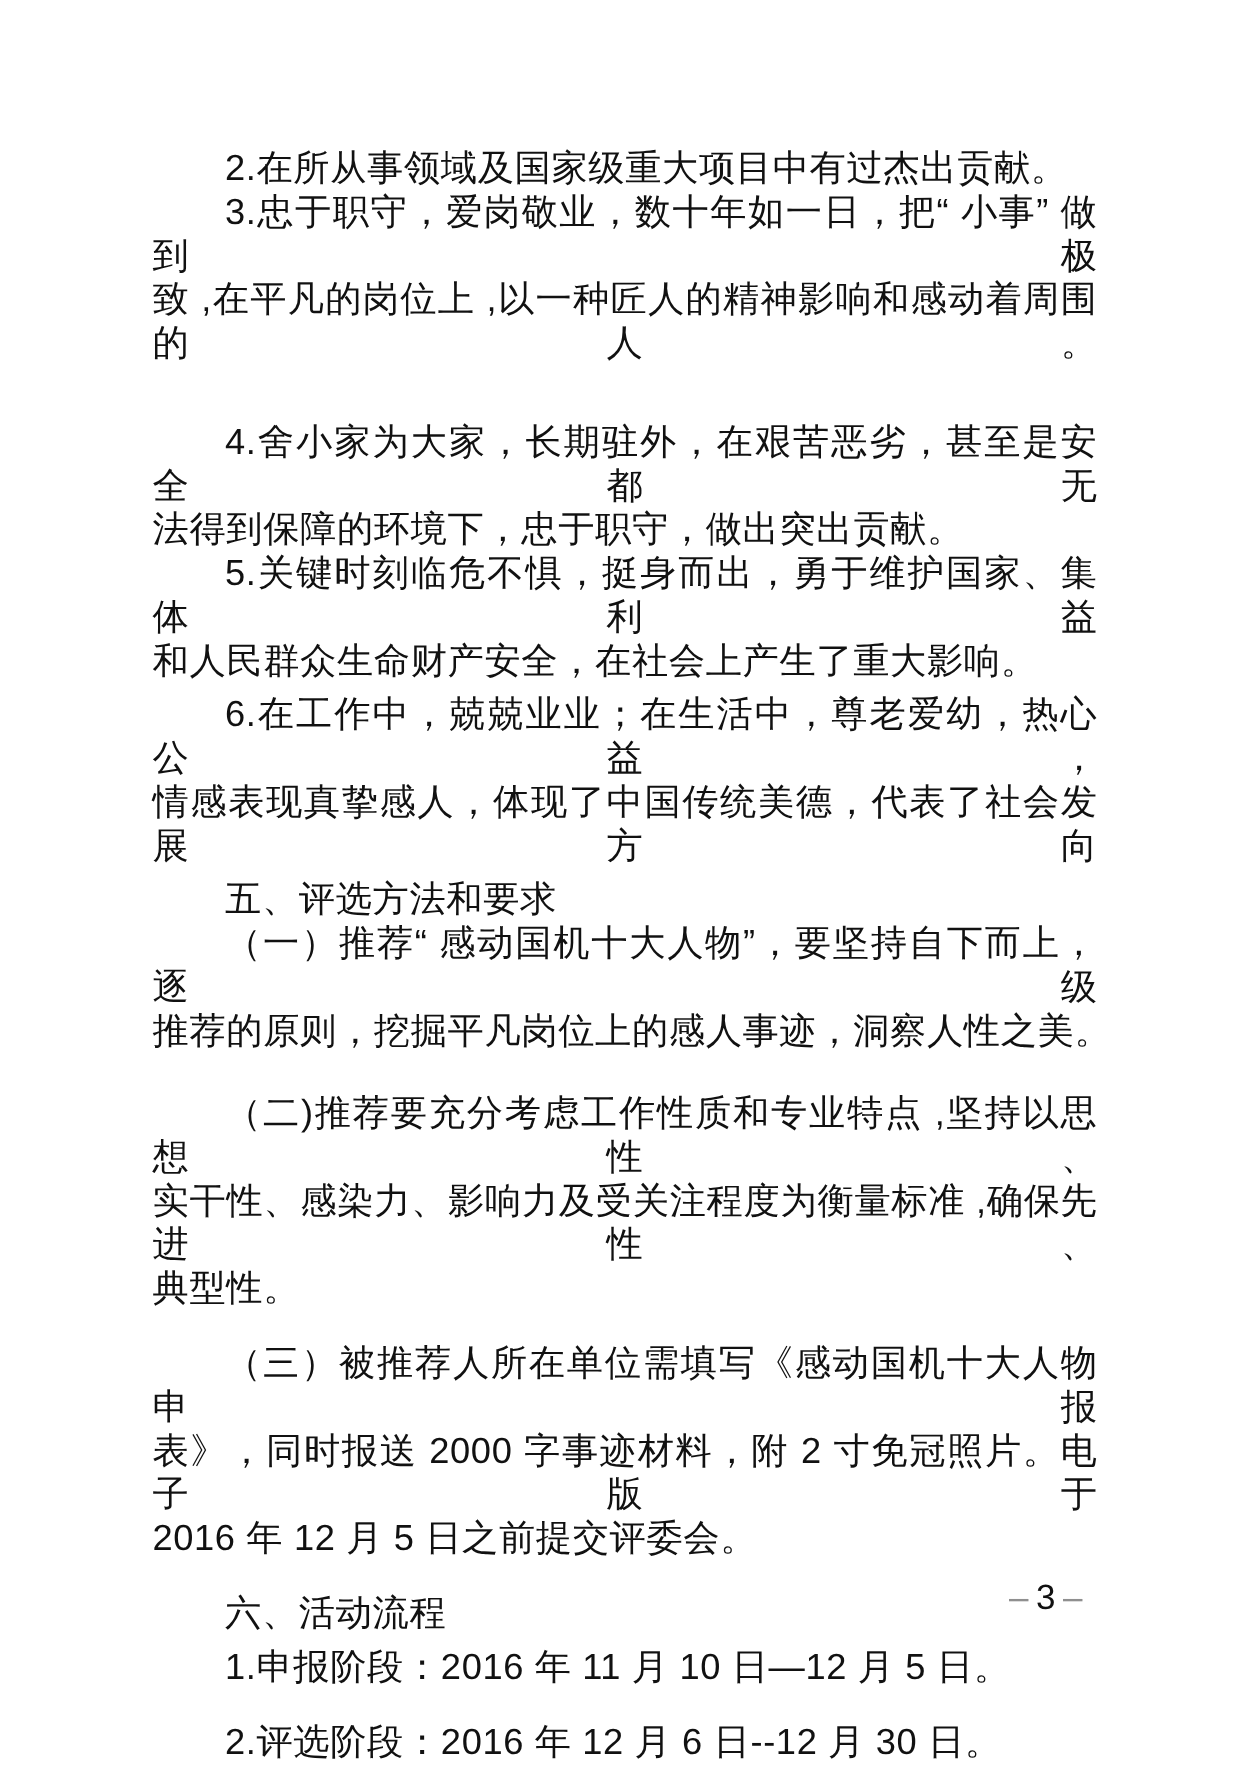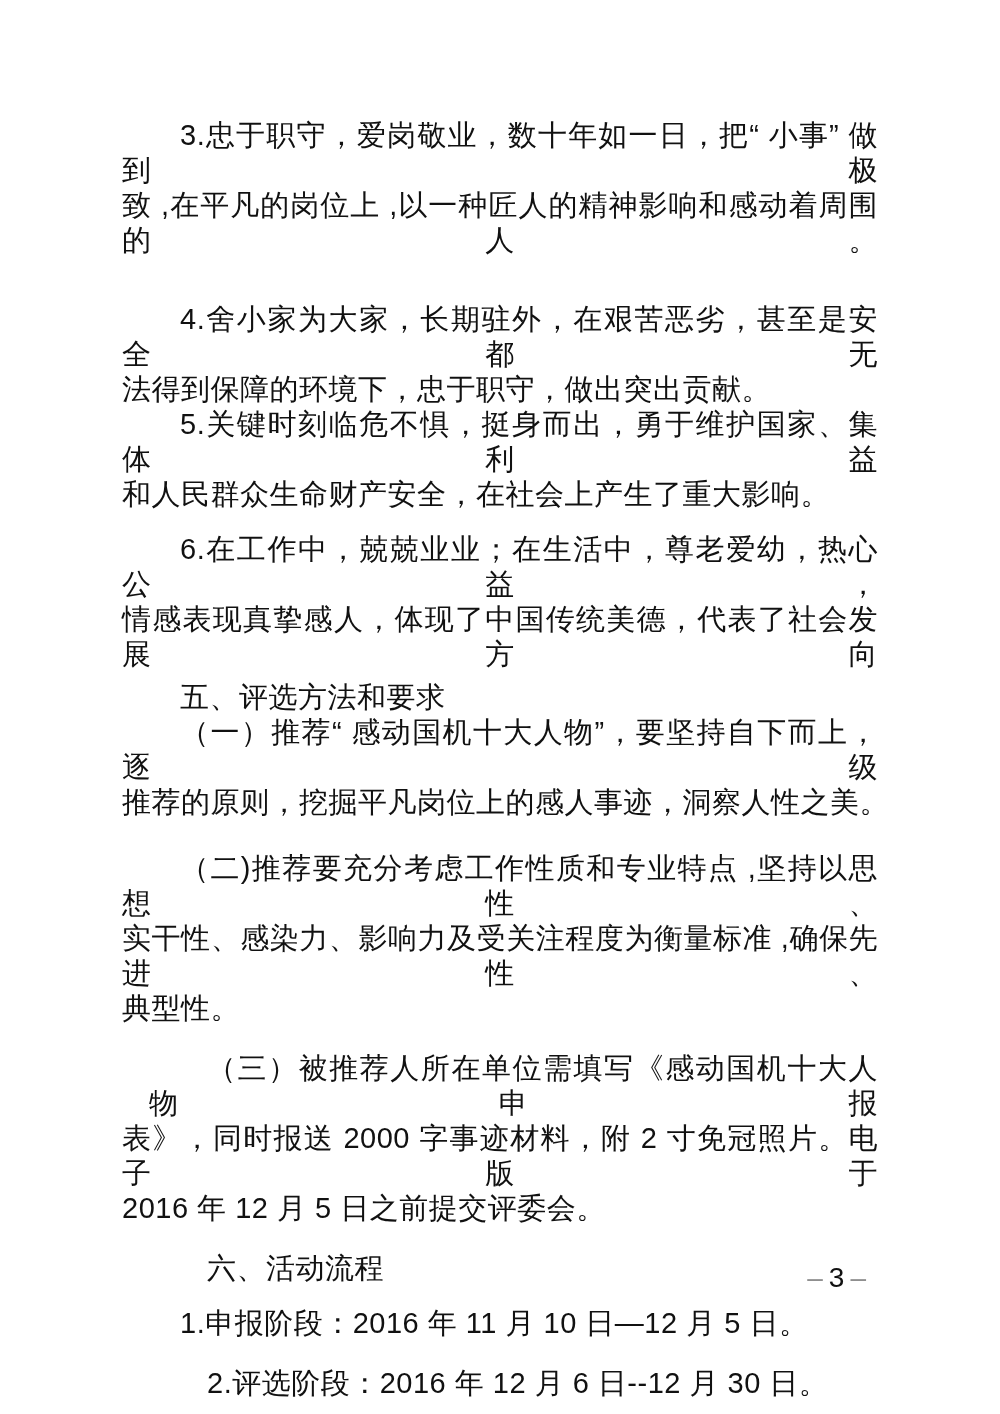--- a/index.html
+++ b/index.html
@@ -31,42 +31,43 @@
     white-space: nowrap;
     overflow: visible;
   }
   .line.fill {
     white-space: normal;
     text-align-last: justify;
   }
   .indent { text-indent: 58px; }
   .gap8  { margin-top: 8px; }
   .gap13 { margin-top: 31px; }
-  .gap20 { margin-top: 20px; }
-  .gap25 { margin-top: 25px; margin-left: 27px; }
+  .gap20 { margin-top: 8px; }
+  .gap25 { margin-top: 25px; }
   .gap32 { margin-top: 44px; }
   .footer {
     position: absolute;
     top: 1262px;
     right: 128px;
     font-size: 28px;
     line-height: 32px;
     font-weight: 500;
     color: #111111;
   }
   .footer .dash {
     color: #8f8f8f;
     padding: 0 6px;
   }
 </style>
 </head>
 <body>
 
 <div class="page">
   <div class="textblock">
+    <div class="line indent">2.在所从事领域及国家级重大项目中有过杰出贡献。</div>
     <div class="line indent fill">3.忠于职守，爱岗敬业，数十年如一日，把“ 小事” 做到极</div>
     <div class="line fill">致 ,在平凡的岗位上 ,以一种匠人的精神影响和感动着周围的人。</div>
     <div class="line indent fill gap32">4.舍小家为大家，长期驻外，在艰苦恶劣，甚至是安全都无</div>
     <div class="line">法得到保障的环境下，忠于职守，做出突出贡献。</div>
     <div class="line indent fill">5.关键时刻临危不惧，挺身而出，勇于维护国家、集体利益</div>
     <div class="line">和人民群众生命财产安全，在社会上产生了重大影响。</div>
     <div class="line indent fill gap20">6.在工作中，兢兢业业；在生活中，尊老爱幼，热心公益，</div>
     <div class="line fill">情感表现真挚感人，体现了中国传统美德，代表了社会发展方向</div>
     <div class="line indent gap8">五、评选方法和要求</div>
     <div class="line indent fill">（一）推荐“ 感动国机十大人物”，要坚持自下而上，逐级</div>

